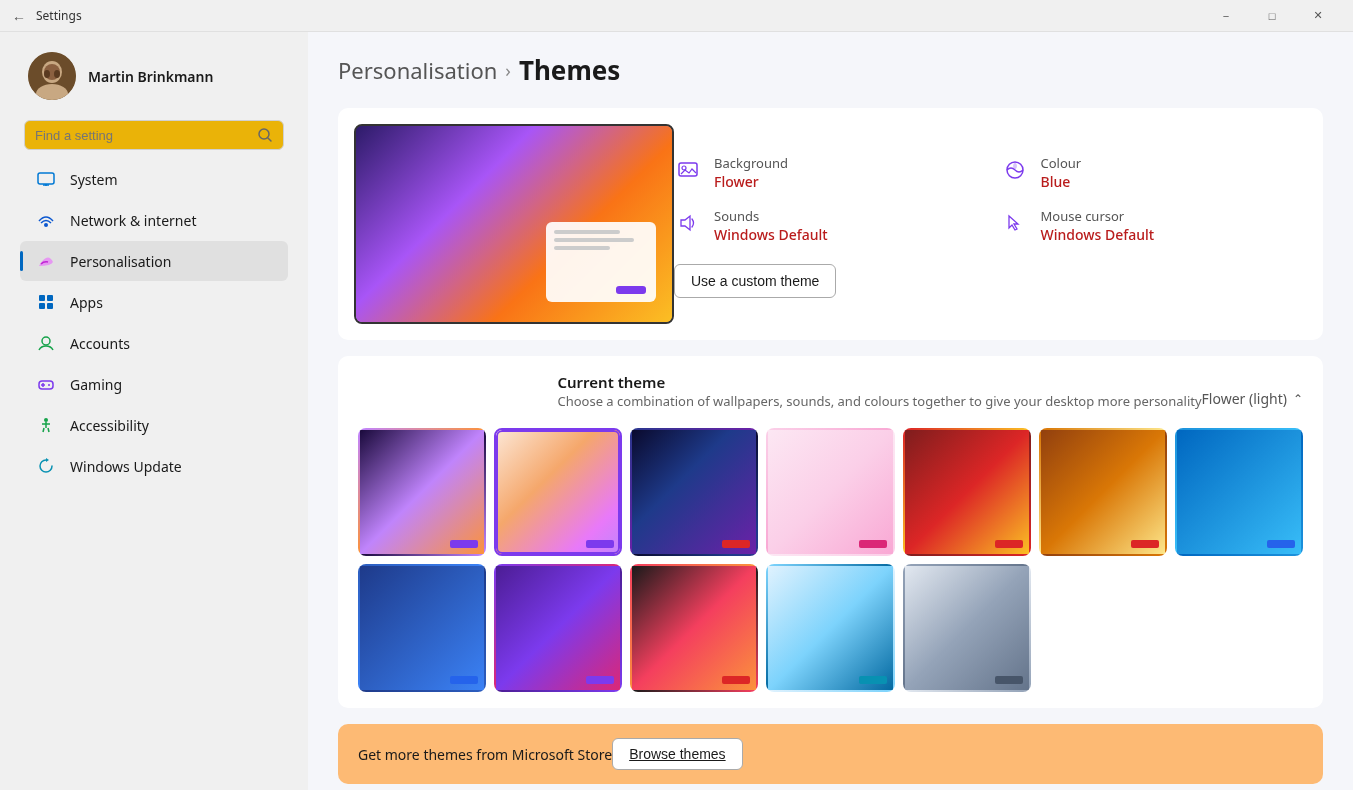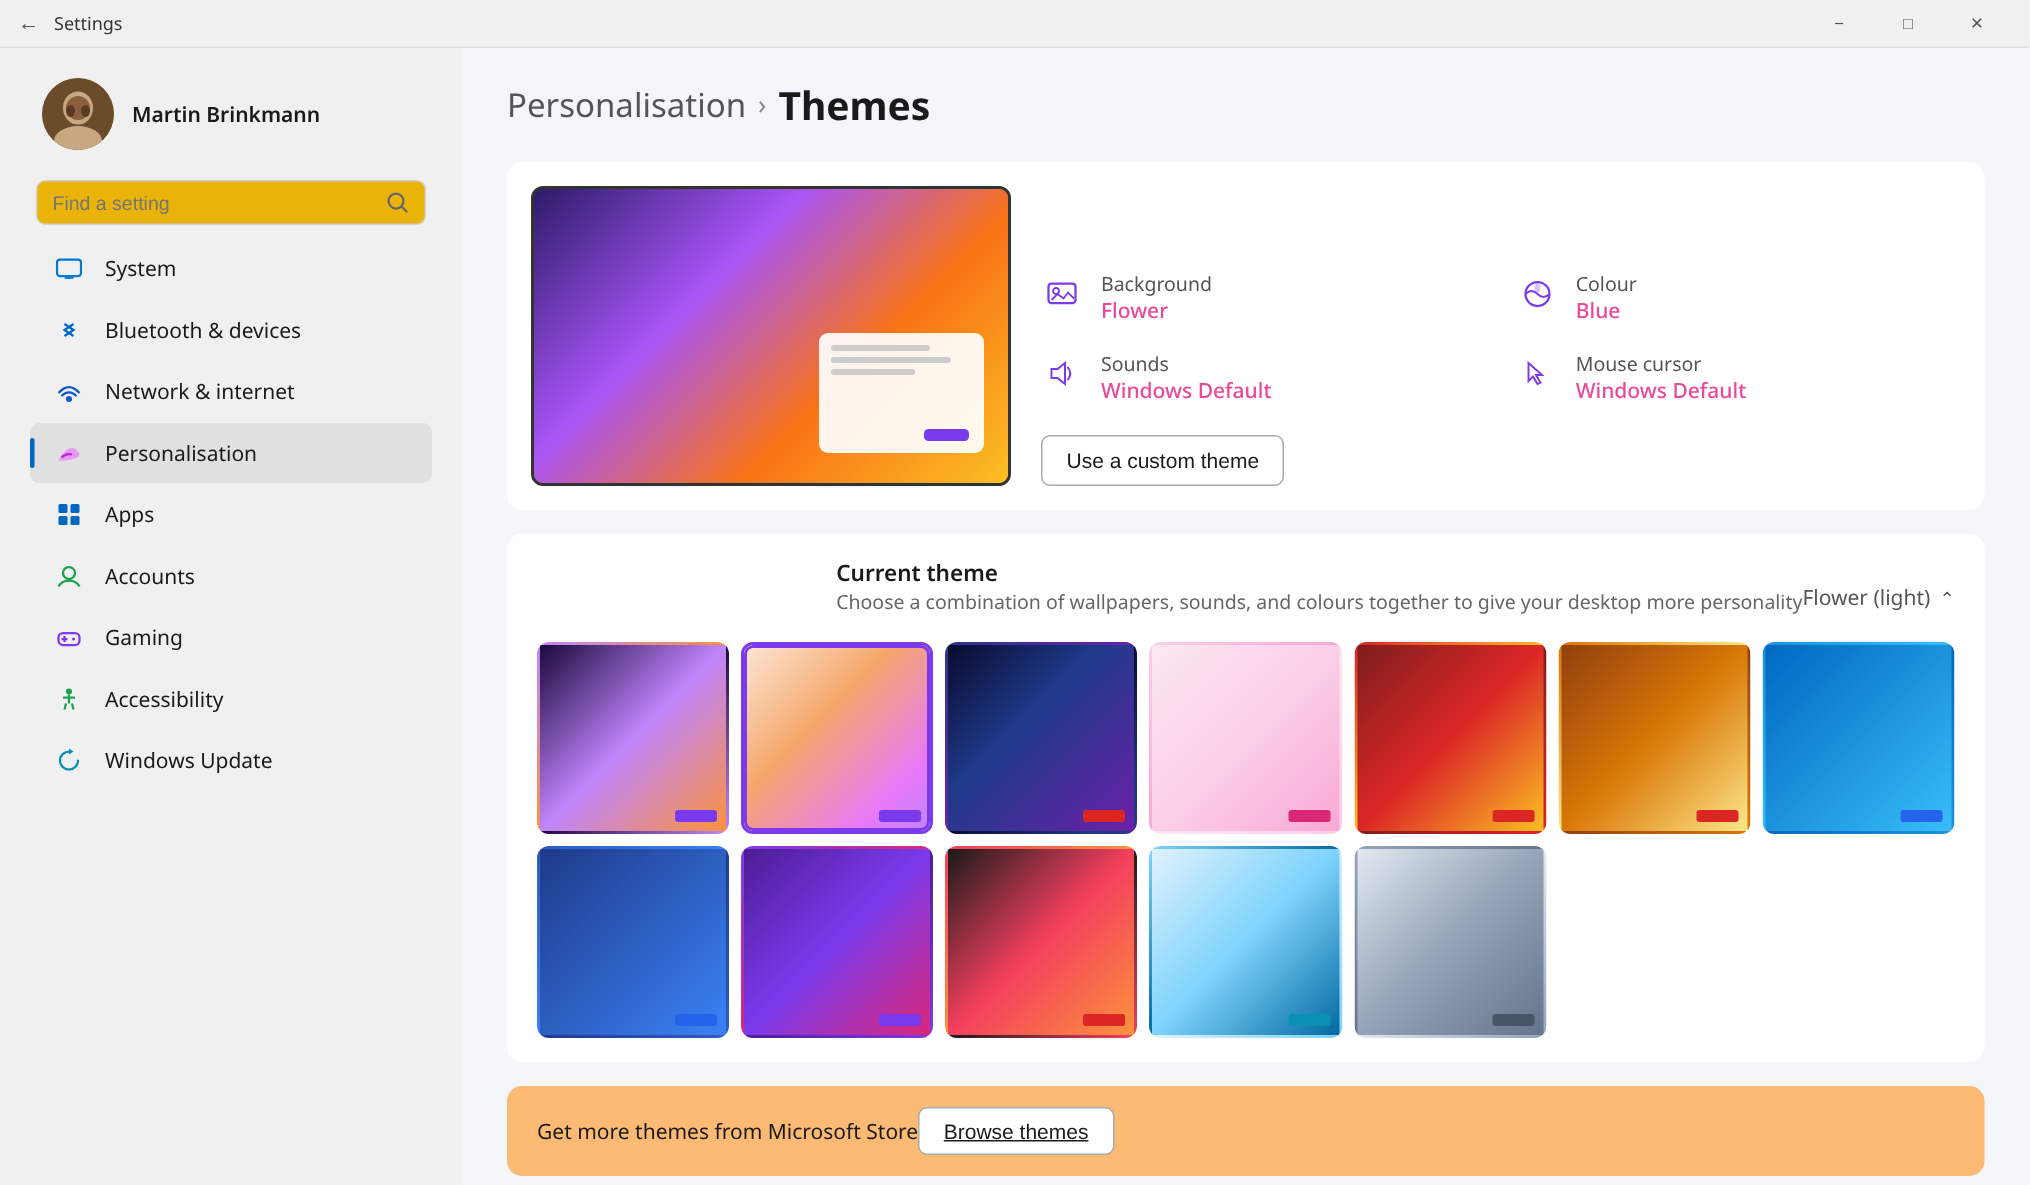--- a/index.html
+++ b/index.html
@@ -176,23 +176,22 @@
       font-weight: 700;
       color: #1a1a1a;
     }
 
     
     .theme-preview-card {
       background: white;
       border-radius: 10px;
       padding: 16px;
       display: flex;
-      gap: 20px;
       margin-bottom: 16px;
-      align-items: flex-end;
+      align-items: center;
     }
     .theme-preview-image {
       width: 320px;
       height: 200px;
       border-radius: 8px;
       background: linear-gradient(135deg, #2d1b69 0%, #c084fc 40%, #fb923c 70%, #fbbf24 100%);
       flex-shrink: 0;
       position: relative;
       overflow: hidden;
       border: 2px solid #333;
@@ -249,21 +248,21 @@
       margin-top: 2px;
     }
     .theme-detail-text {}
     .theme-detail-label {
       font-size: 13px;
       color: #555;
     }
     .theme-detail-value {
       font-size: 14px;
       font-weight: 500;
-      color: #ec4899;
+      color: #b91c1c;
     }
     .custom-theme-btn {
       border: 1px solid #aaa;
       background: white;
       border-radius: 6px;
       padding: 8px 16px;
       font-size: 14px;
       cursor: pointer;
       color: #1a1a1a;
     }
@@ -420,29 +419,20 @@
         <div class="nav-item-icon">
           <svg width="18" height="18" viewBox="0 0 18 18" fill="none">
             <rect x="1" y="3" width="16" height="11" rx="2" stroke="#0078d4" stroke-width="1.5" fill="none"></rect>
             <line x1="6" y1="15" x2="12" y2="15" stroke="#0078d4" stroke-width="1.5"></line>
             <line x1="9" y1="14" x2="9" y2="16" stroke="#0078d4" stroke-width="1.5"></line>
           </svg>
         </div>
         <span class="nav-item-label">System</span>
       </div>
 
-      <div class="nav-item">
-        <div class="nav-item-icon">
-          <svg width="18" height="18" viewBox="0 0 18 18" fill="none">
-            <path d="M6 5l6 4-6 4" stroke="#0067c0" stroke-width="1.5" fill="none"></path>
-            <path d="M12 5l-6 4 6 4" stroke="#0067c0" stroke-width="1.5" fill="none"></path>
-          </svg>
-        </div>
-        <span class="nav-item-label">Bluetooth &amp; devices</span>
-      </div>
 
       <div class="nav-item">
         <div class="nav-item-icon">
           <svg width="18" height="18" viewBox="0 0 18 18" fill="none">
             <path d="M2 10 Q9 2 16 10" stroke="#0b57d0" stroke-width="1.5" fill="none"></path>
             <path d="M4 12 Q9 7 14 12" stroke="#0b57d0" stroke-width="1.5" fill="none"></path>
             <circle cx="9" cy="14" r="2" fill="#0b57d0"></circle>
           </svg>
         </div>
         <span class="nav-item-label">Network &amp; internet</span>

